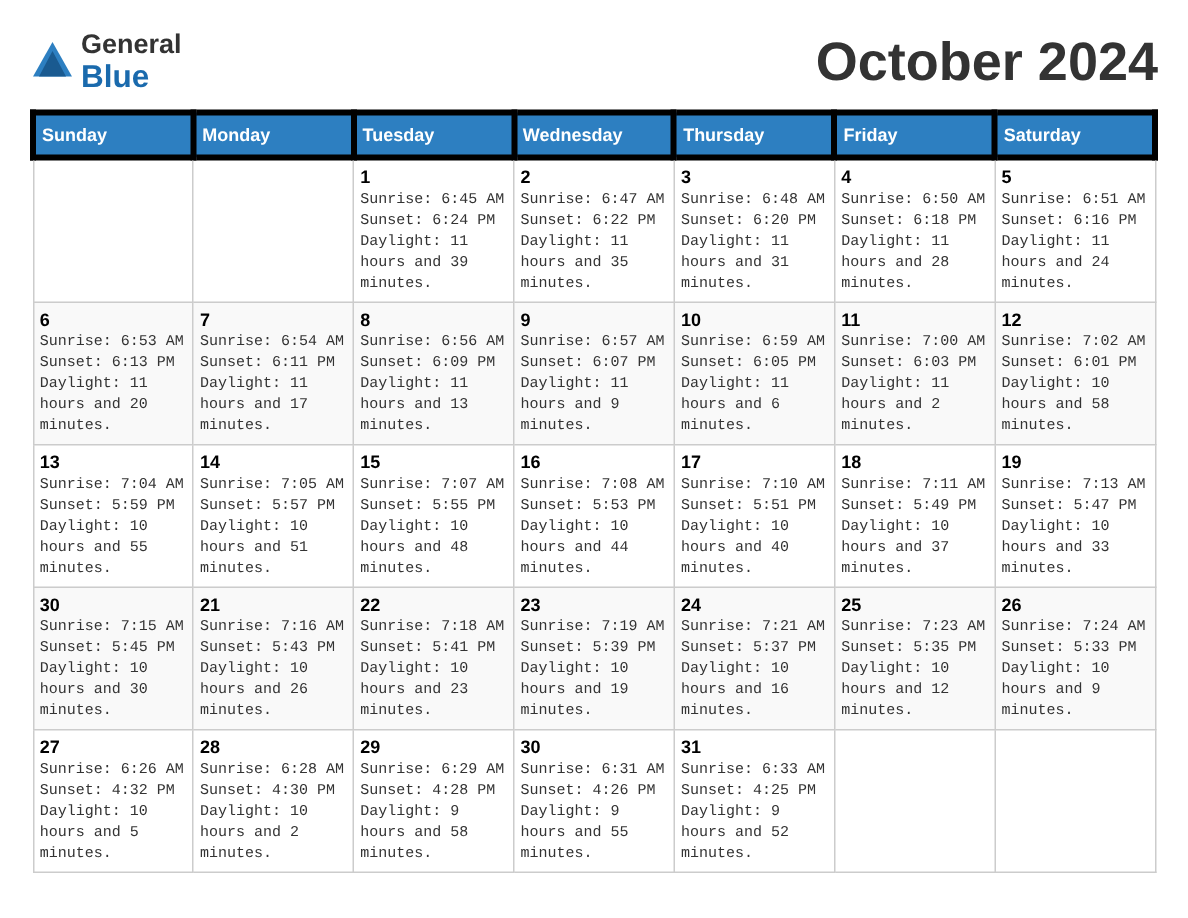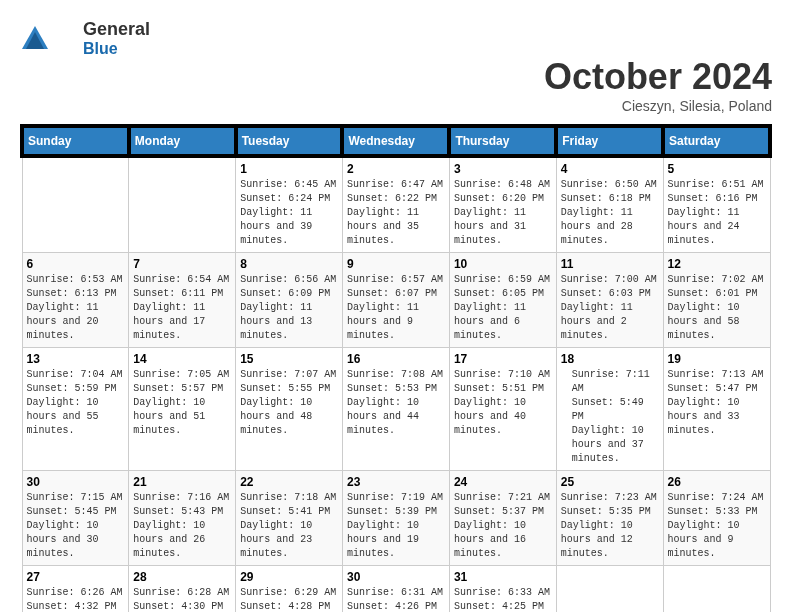--- a/index.html
+++ b/index.html
@@ -17,40 +17,37 @@
       margin-bottom: 10px;
     }
     .logo {
       display: flex;
       align-items: center;
     }
     .logo-text {
       display: flex;
       flex-direction: column;
       line-height: 1.1;
-      margin-left: 29px;
     }
     .logo-general {
       font-size: 18px;
       font-weight: bold;
       color: #333;
     }
     .logo-blue {
-      font-size: 16px;
+      font-size: 21px;
       font-weight: bold;
       color: #1a6aad;
     }
     .logo-icon {
       width: 30px;
       height: 30px;
       margin-right: 4px;
     }
     .title-section {
-      text-align: right;
-      margin-top: 36px;
     }
     .month-title {
       font-size: 36px;
       font-weight: bold;
       color: #333;
     }
     .subtitle {
       font-size: 14px;
       color: #555;
     }
@@ -103,21 +100,20 @@
       <polygon points="15,2 28,25 2,25" fill="#2d7fc1"></polygon>
       <polygon points="15,8 24,25 6,25" fill="#1a5a90"></polygon>
     </svg>
     <div class="logo-text">
       <span class="logo-general">General</span>
       <span class="logo-blue">Blue</span>
     </div>
   </div>
   <div class="title-section">
     <div class="month-title">October 2024</div>
-    <div class="subtitle">Cieszyn, Silesia, Poland</div>
   </div>
 </div>
 
 <table class="calendar">
   <thead>
     <tr>
       <th>Sunday</th>
       <th>Monday</th>
       <th>Tuesday</th>
       <th>Wednesday</th>
@@ -231,21 +227,21 @@
 Daylight: 10 hours and 44 minutes.</div>
         </td>
         <td>
           <div class="day-number">17</div>
           <div class="day-info" style="white-space: pre-line;">Sunrise: 7:10 AM
 Sunset: 5:51 PM
 Daylight: 10 hours and 40 minutes.</div>
         </td>
         <td>
           <div class="day-number">18</div>
-          <div class="day-info" style="white-space: pre-line; margin-left: 11px;">Sunrise: 7:11 AM
+          <div class="day-info" style="white-space: pre-line;">Sunrise: 7:11 AM
 Sunset: 5:49 PM
 Daylight: 10 hours and 37 minutes.</div>
         </td>
         <td>
           <div class="day-number">19</div>
           <div class="day-info" style="white-space: pre-line;">Sunrise: 7:13 AM
 Sunset: 5:47 PM
 Daylight: 10 hours and 33 minutes.</div>
         </td>
       </tr>

